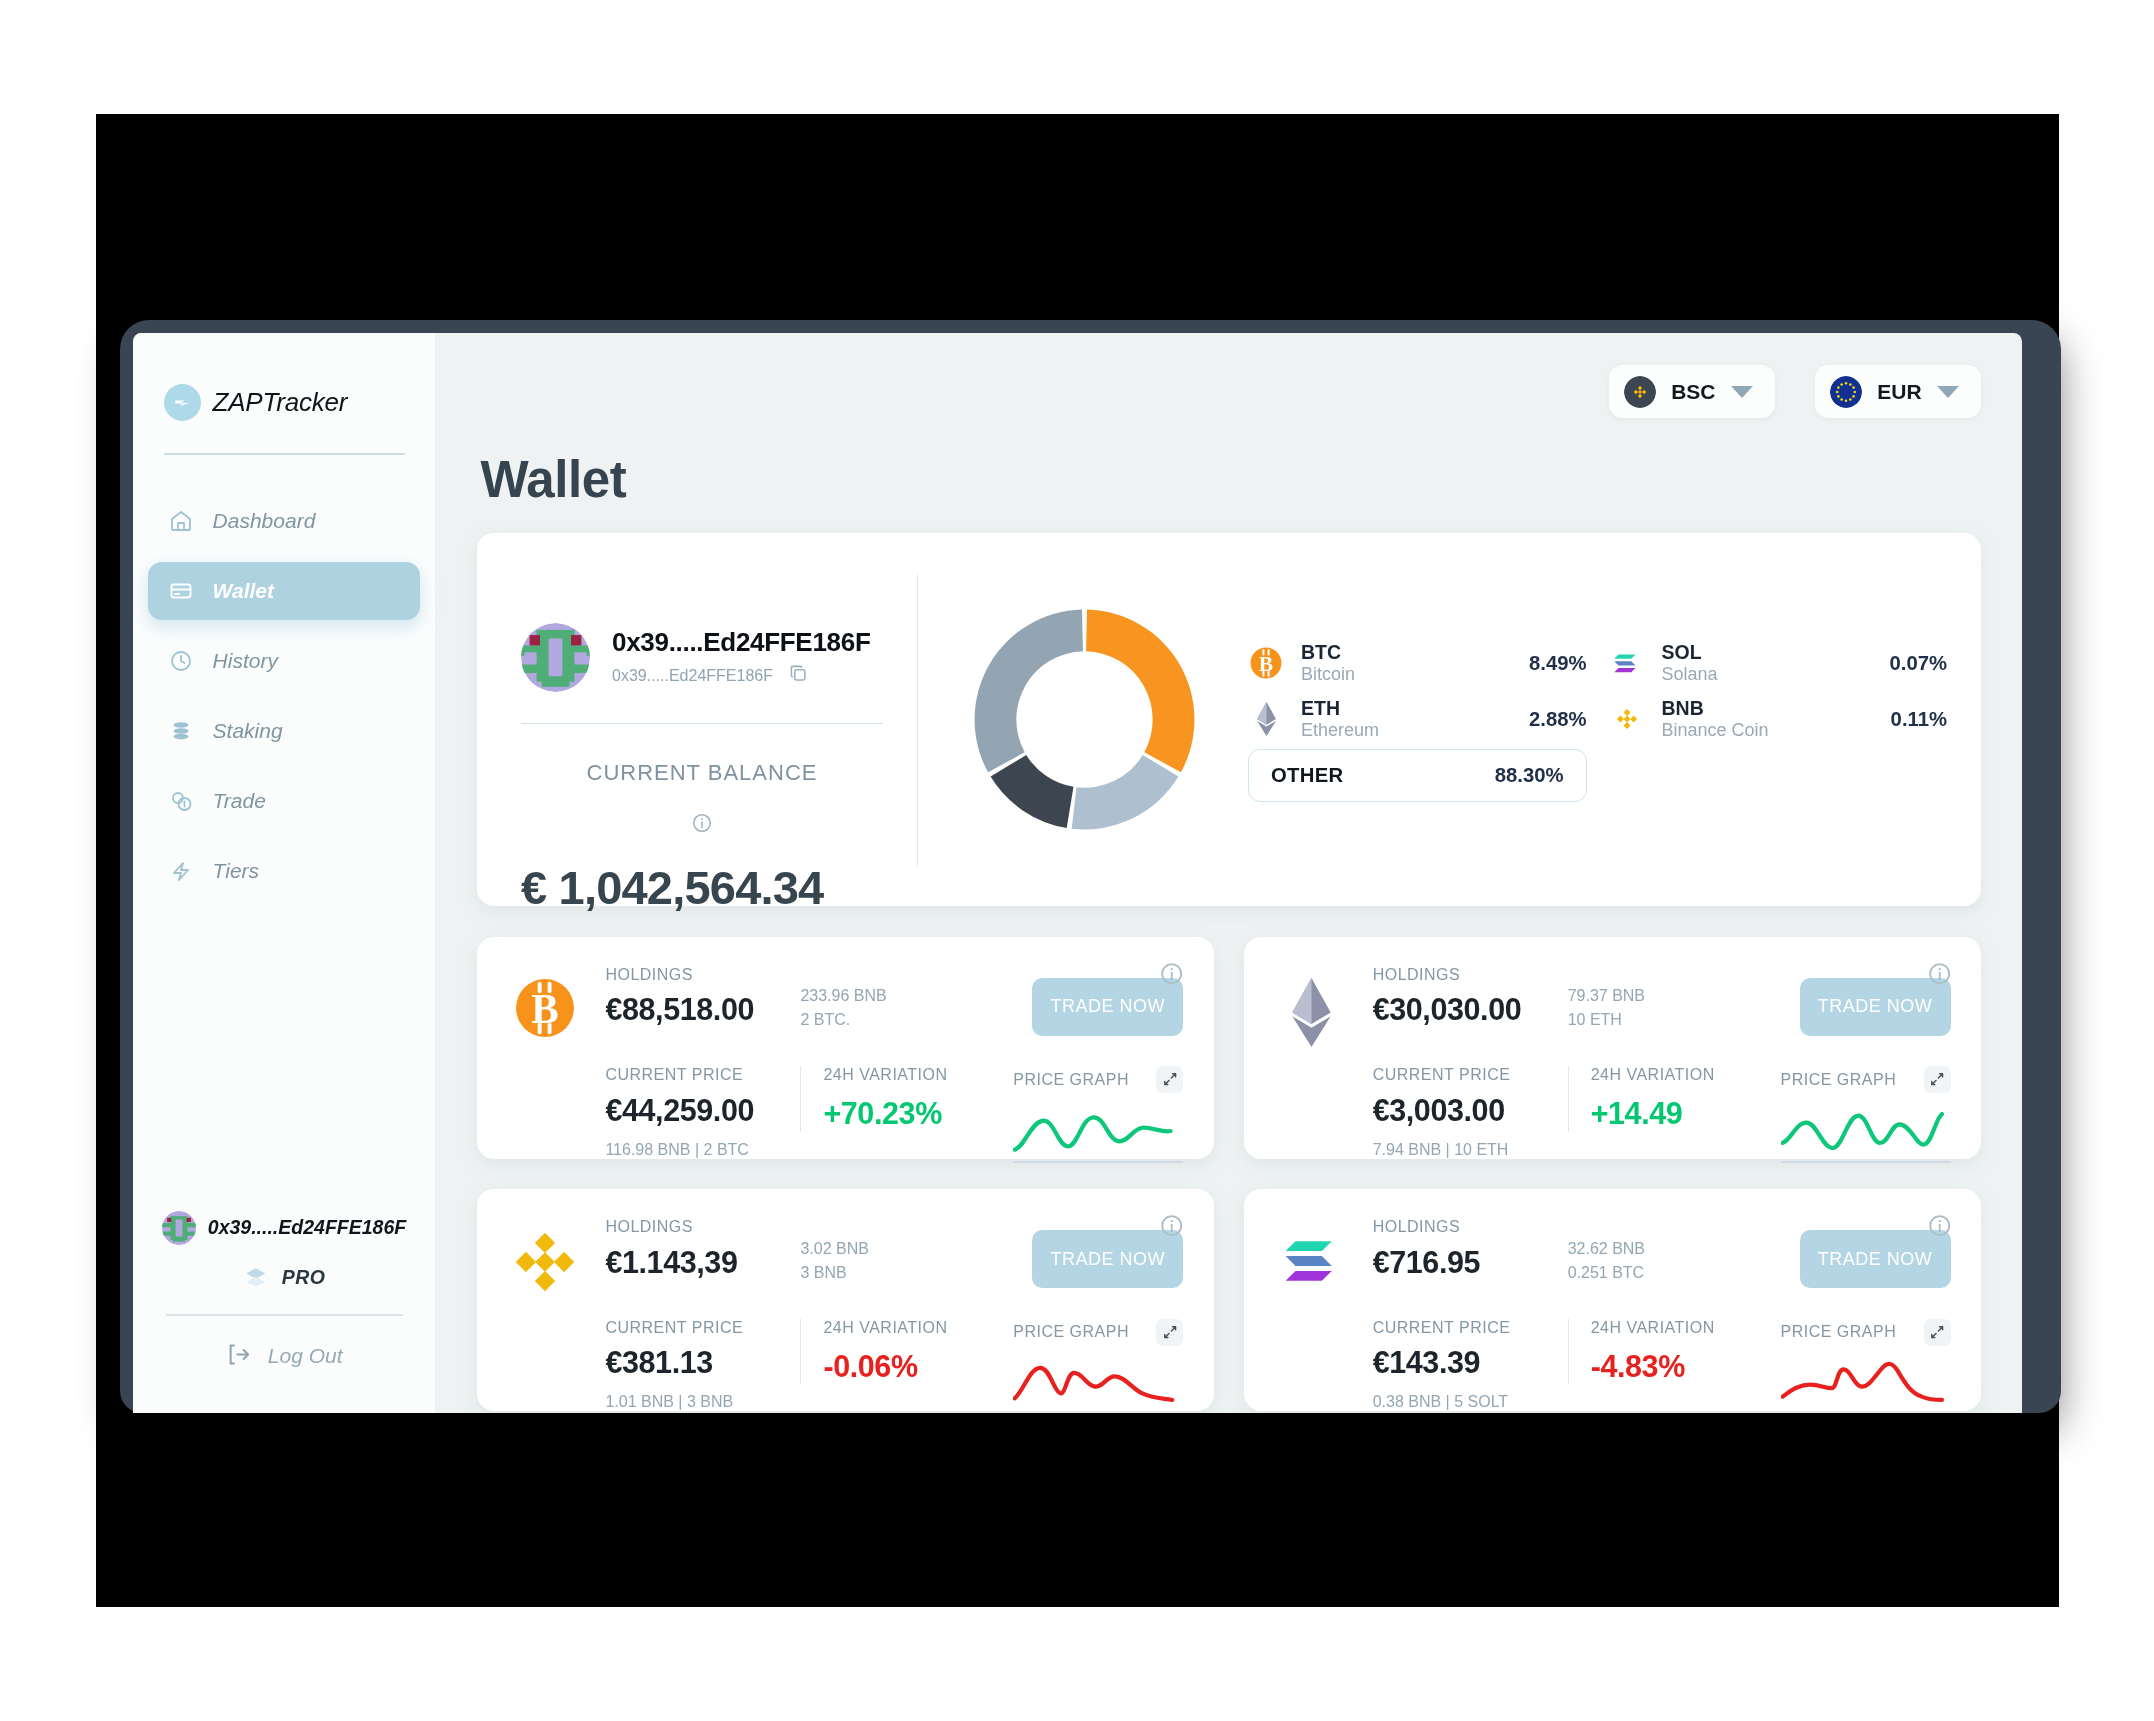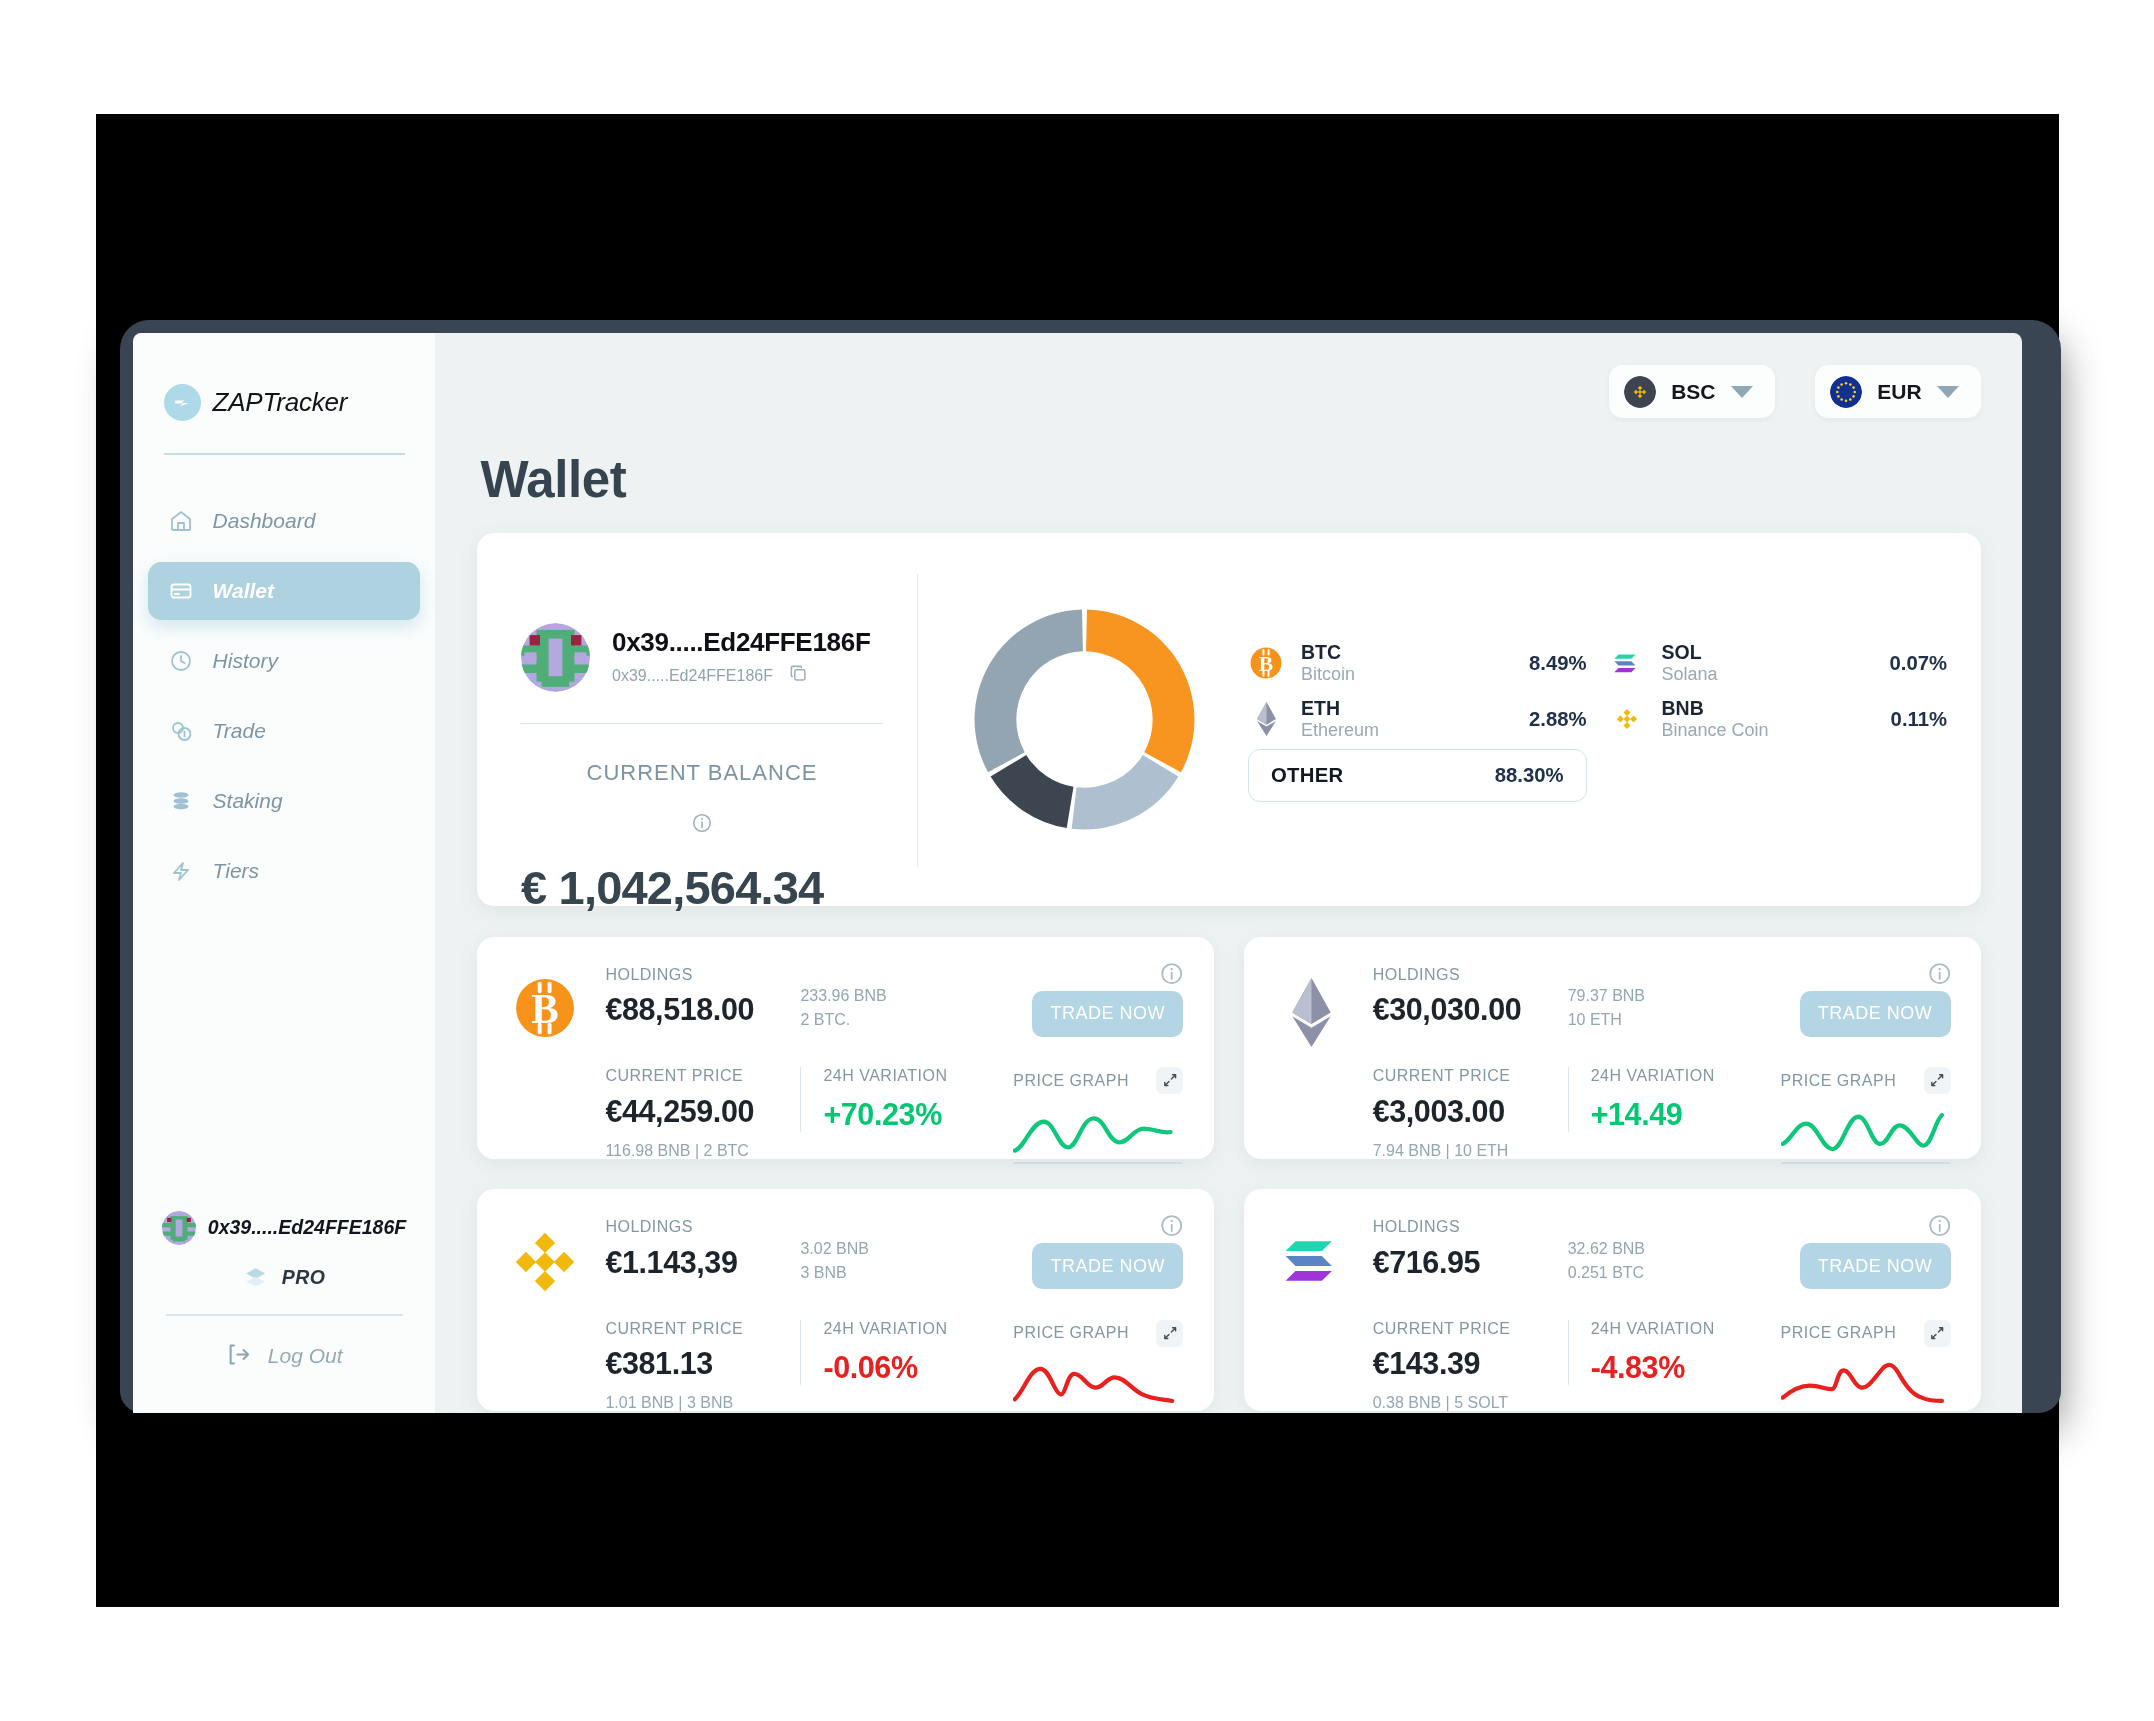--- a/index.html
+++ b/index.html
@@ -244,25 +244,24 @@
   .row-top { display:flex; align-items:flex-start; }
   .col-holdings { flex: 0 0 auto; min-width: 195px; }
   .k-label { font-size: 16px; color:#8397a4; letter-spacing:0.5px; }
   .k-value { font-size: 30.5px; font-weight:bold; color:#1d242c; margin-top: 8.5px; letter-spacing:-0.4px; }
   .k-sub { font-size: 16px; color:#93a6b2; margin-top: 10.2px; line-height:1.45; }
   .col-units { flex: 0 0 auto; min-width: 161px; padding-top: 18.6px; font-size: 16px; color:#93a6b2; line-height:1.5; }
   .col-trade { margin-left:auto; padding-top: 12px; }
   .trade-btn {
     background:#b4d5e3; color:#ffffff;
     border:none; border-radius: 10.2px;
-    width: 151px; height: 46px;
+    width: 151px; height: 58px;
     font-size: 18px; letter-spacing:0.5px;
     font-family:"Liberation Sans", sans-serif;
     cursor:pointer;
-    margin-top:13px;
   }
   .info-badge { position:absolute; top: 24px; right: 29px; }
 
   .row-bot { display:flex; align-items:flex-start; margin-top: 30.5px; }
   .col-price { flex: 0 0 auto; min-width: 195px; }
   .col-var {
     flex: 0 0 auto; min-width: 161px;
     border-left: 1.7px solid #dde6ec;
     padding-left: 22px; margin-left: 0;
   }
@@ -330,38 +329,38 @@
             <svg width="24" height="24" viewBox="0 0 24 24" fill="none" stroke="#9ec2d2" stroke-width="1.8" stroke-linecap="round" stroke-linejoin="round">
               <circle cx="12" cy="12" r="9"></circle>
                 <path d="M12 7 V12 L15.5 14"></path>
             </svg>
           </span>
           <span>History</span>
         </div>
 
         <div class="nav-item">
           <span class="ico">
+            <svg width="24" height="24" viewBox="0 0 24 24" fill="none" stroke="#9ec2d2" stroke-width="1.8">
+              <ellipse cx="12" cy="6" rx="7.5" ry="2.8" fill="#9ec2d2" stroke="none"></ellipse>
+              <ellipse cx="12" cy="12" rx="7.5" ry="2.8" fill="#9ec2d2" stroke="none"></ellipse>
+              <ellipse cx="12" cy="17.6" rx="7.5" ry="2.8" fill="#9ec2d2" stroke="none"></ellipse>
+            </svg>
+          </span>
+          <span>Staking</span>
+        </div>
+
+        <div class="nav-item">
+          <span class="ico">
             <svg width="24" height="24" viewBox="0 0 24 24" fill="none" stroke="#9ec2d2" stroke-width="1.8" stroke-linecap="round" stroke-linejoin="round">
               <circle cx="9" cy="9" r="5"></circle>
                 <circle cx="15.5" cy="15" r="6"></circle>
               <path d="M15.5 12.5 v5"></path>
             </svg>
           </span>
           <span>Trade</span>
-        </div>
-
-        <div class="nav-item">
-          <span class="ico">
-            <svg width="24" height="24" viewBox="0 0 24 24" fill="none" stroke="#9ec2d2" stroke-width="1.8">
-              <ellipse cx="12" cy="6" rx="7.5" ry="2.8" fill="#9ec2d2" stroke="none"></ellipse>
-              <ellipse cx="12" cy="12" rx="7.5" ry="2.8" fill="#9ec2d2" stroke="none"></ellipse>
-              <ellipse cx="12" cy="17.6" rx="7.5" ry="2.8" fill="#9ec2d2" stroke="none"></ellipse>
-            </svg>
-          </span>
-          <span>Staking</span>
         </div>
 
         <div class="nav-item">
           <span class="ico">
             <svg width="24" height="24" viewBox="0 0 24 24" fill="none" stroke="#9ec2d2" stroke-width="1.8" stroke-linecap="round" stroke-linejoin="round">
               <path d="M5 14 L14 4 L12 11 L19 11 L10 21 L12 14 Z"></path>
             </svg>
           </span>
           <span>Tiers</span>
         </div>

